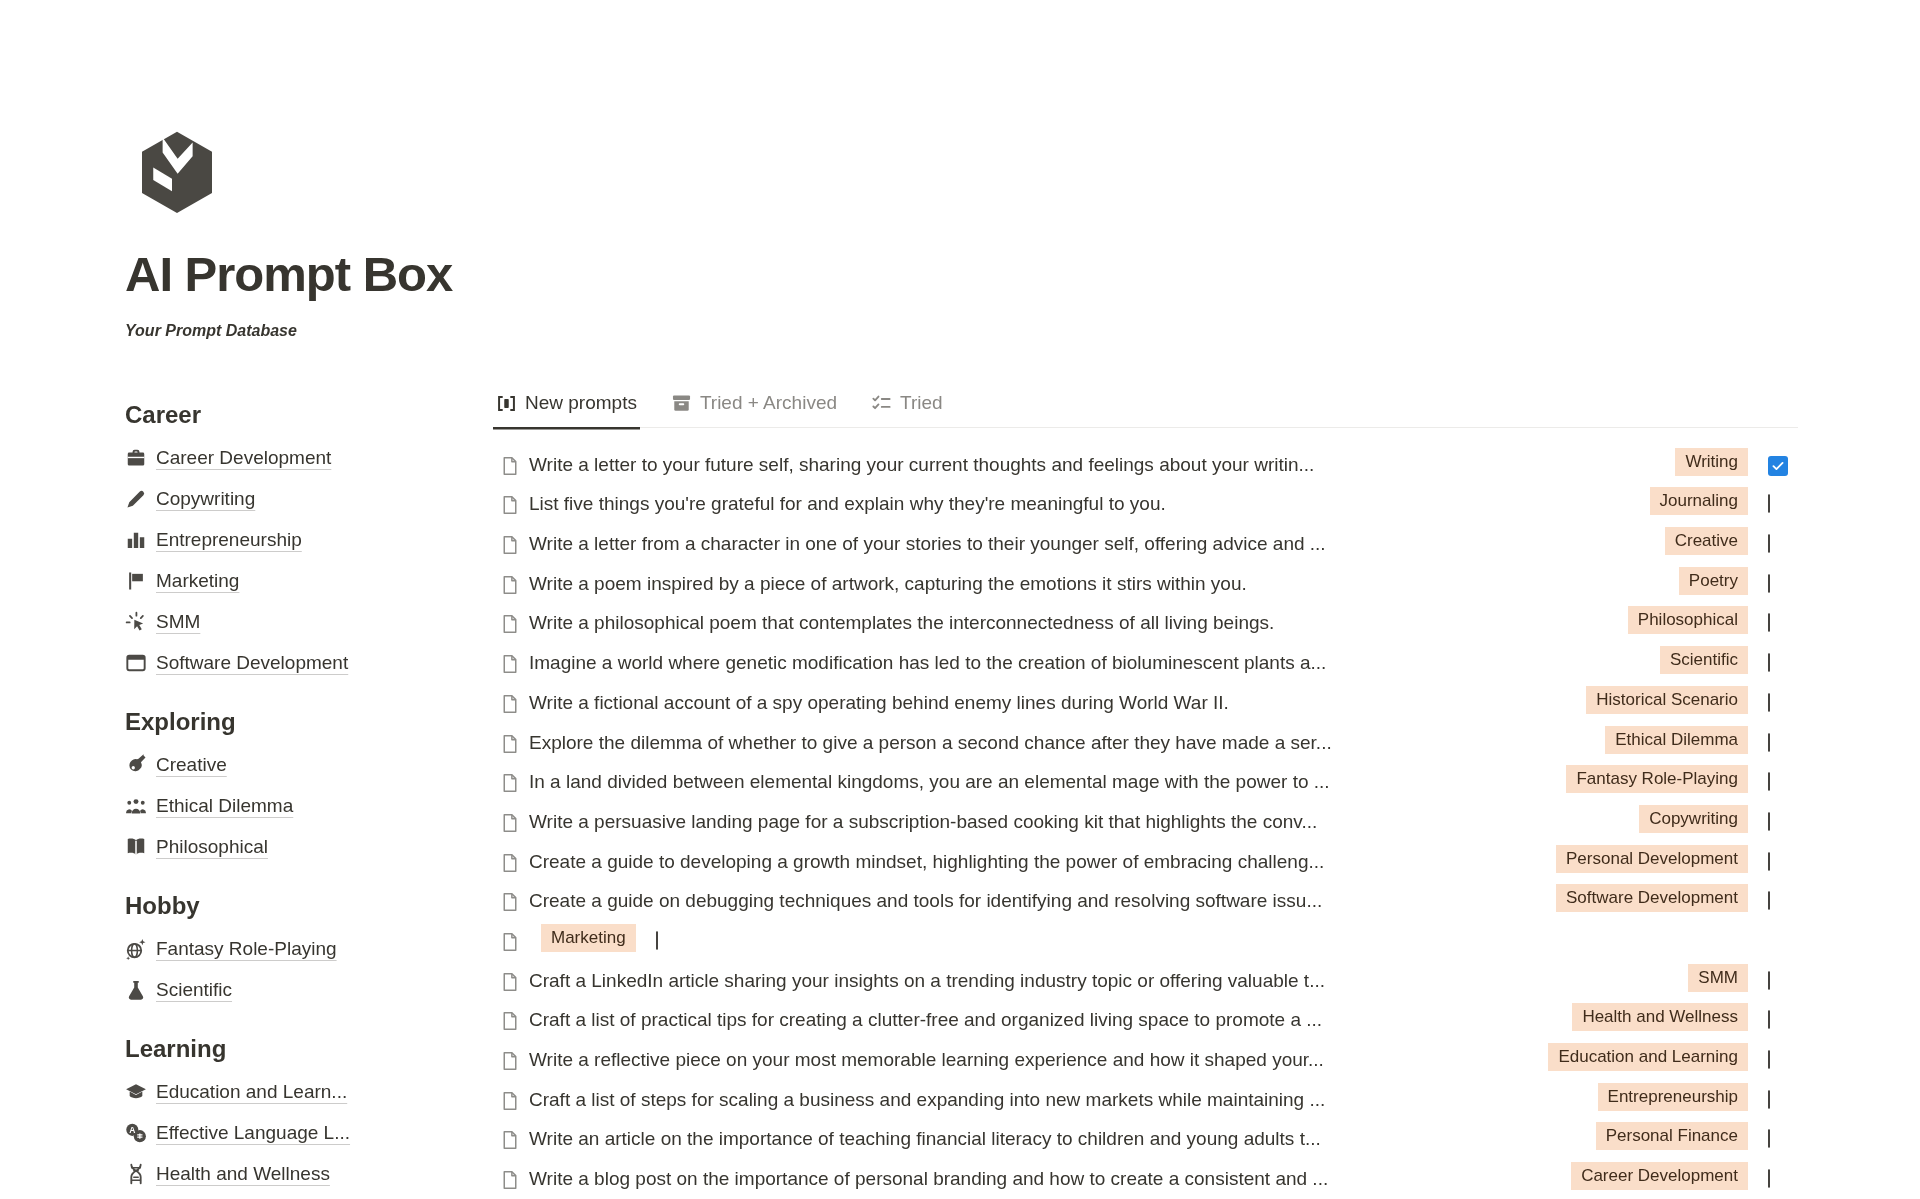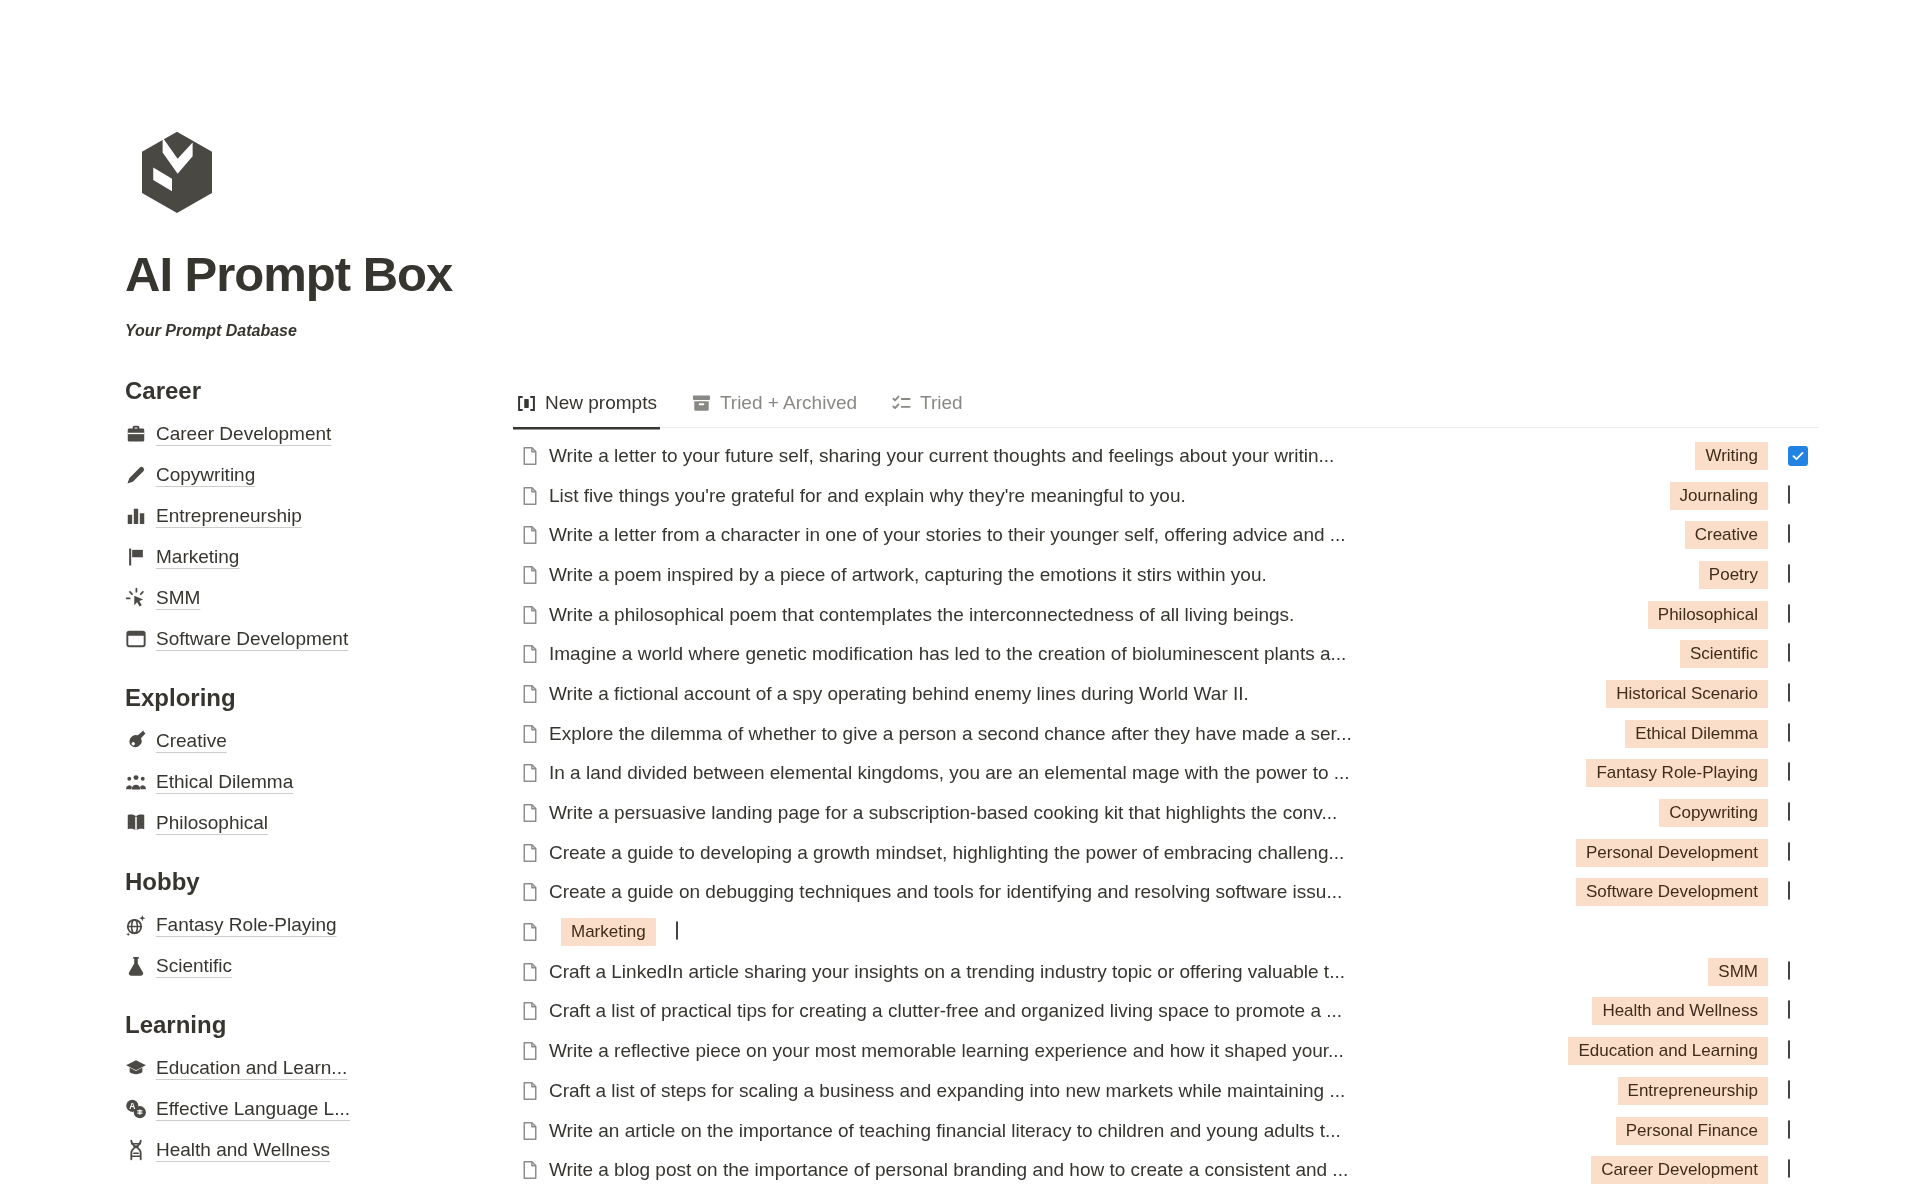--- a/index.html
+++ b/index.html
@@ -2,36 +2,36 @@
 <html><head>
 <meta charset="utf-8">
 <style>
   * { box-sizing: border-box; }
   html,body { margin:0; padding:0; }
   body {
     width:1920px; height:1199px; overflow:hidden;
     background:#ffffff; color:#37352F;
     font-family:"Liberation Sans", sans-serif;
   }
-  .page { display:flex; padding-left:125px; align-items:flex-start;gap:20px; }
+  .page { display:flex; padding-left:125px; align-items:flex-start; }
 
   
   .sidebar { width:368px; flex:0 0 368px; }
   .logo { margin-top:130px; margin-left:12px; width:80px; height:86px; }
   .page-title {
     margin:30px 0 0; font-size:49px; line-height:1.15;
     font-weight:bold; letter-spacing:-1px; color:#37352F;
   }
   .page-subtitle {
     margin-top:20px; font-size:16px; font-style:italic; font-weight:bold; color:#37352F;
   }
   .side-section-title {
     margin:24px 0 8px; font-size:24px; line-height:29px; font-weight:bold; color:#37352F;
   }
-  .side-section:first-of-type .side-section-title { margin-top:36px; }
+  .side-section:first-of-type .side-section-title { margin-top:60px; }
   .side-item {
     display:flex; align-items:center; height:41px; cursor:pointer; text-decoration:none; color:#37352F;
   }
   .side-item .sicon { width:22px; height:22px; margin-right:9px; color:#4c4a46; flex:0 0 22px; display:flex; align-items:center; }
   .side-item .sicon svg { width:22px; height:22px; }
   .side-item .slabel {
     font-size:19px; font-weight:500; white-space:nowrap;
     text-decoration:underline; text-decoration-color:rgba(55,53,47,0.25);
     text-decoration-thickness:1.25px; text-underline-offset:5px;
   }
@@ -44,21 +44,21 @@
   }
   .tab {
     display:flex; align-items:center; gap:8px; padding:0 3px 13px; cursor:pointer;
     font-size:19px; color:#8A8884; white-space:nowrap;
   }
   .tab .ticon { width:21px; height:21px; display:flex; }
   .tab .ticon svg { width:21px; height:21px; }
   .tab.active { color:#37352F; font-weight:500; box-shadow:0 2.5px 0 #37352F; }
 
   .rows { padding-top:8px; }
-  .row { display:flex; align-items:center; height:39.7px; padding:0 10px 0 7px; }
+  .row { display:flex; align-items:flex-end; height:39.7px; padding:0 10px 0 7px; }
   .row .dicon { width:20px; height:20px; color:#8E8D8A; margin-right:9px; flex:0 0 20px; display:flex; }
   .row .dicon svg { width:20px; height:20px; }
   .row-title {
     flex:1 1 auto; min-width:0; overflow:hidden; white-space:nowrap;
     font-size:19px; font-weight:500; color:#37352F; cursor:pointer;
     text-decoration:underline; text-decoration-color:rgba(55,53,47,0.22);
     text-decoration-thickness:1.25px; text-underline-offset:5px;
   }
   .tag-cell { flex:0 0 auto; margin-left:12px; }
   .tag-pill {

